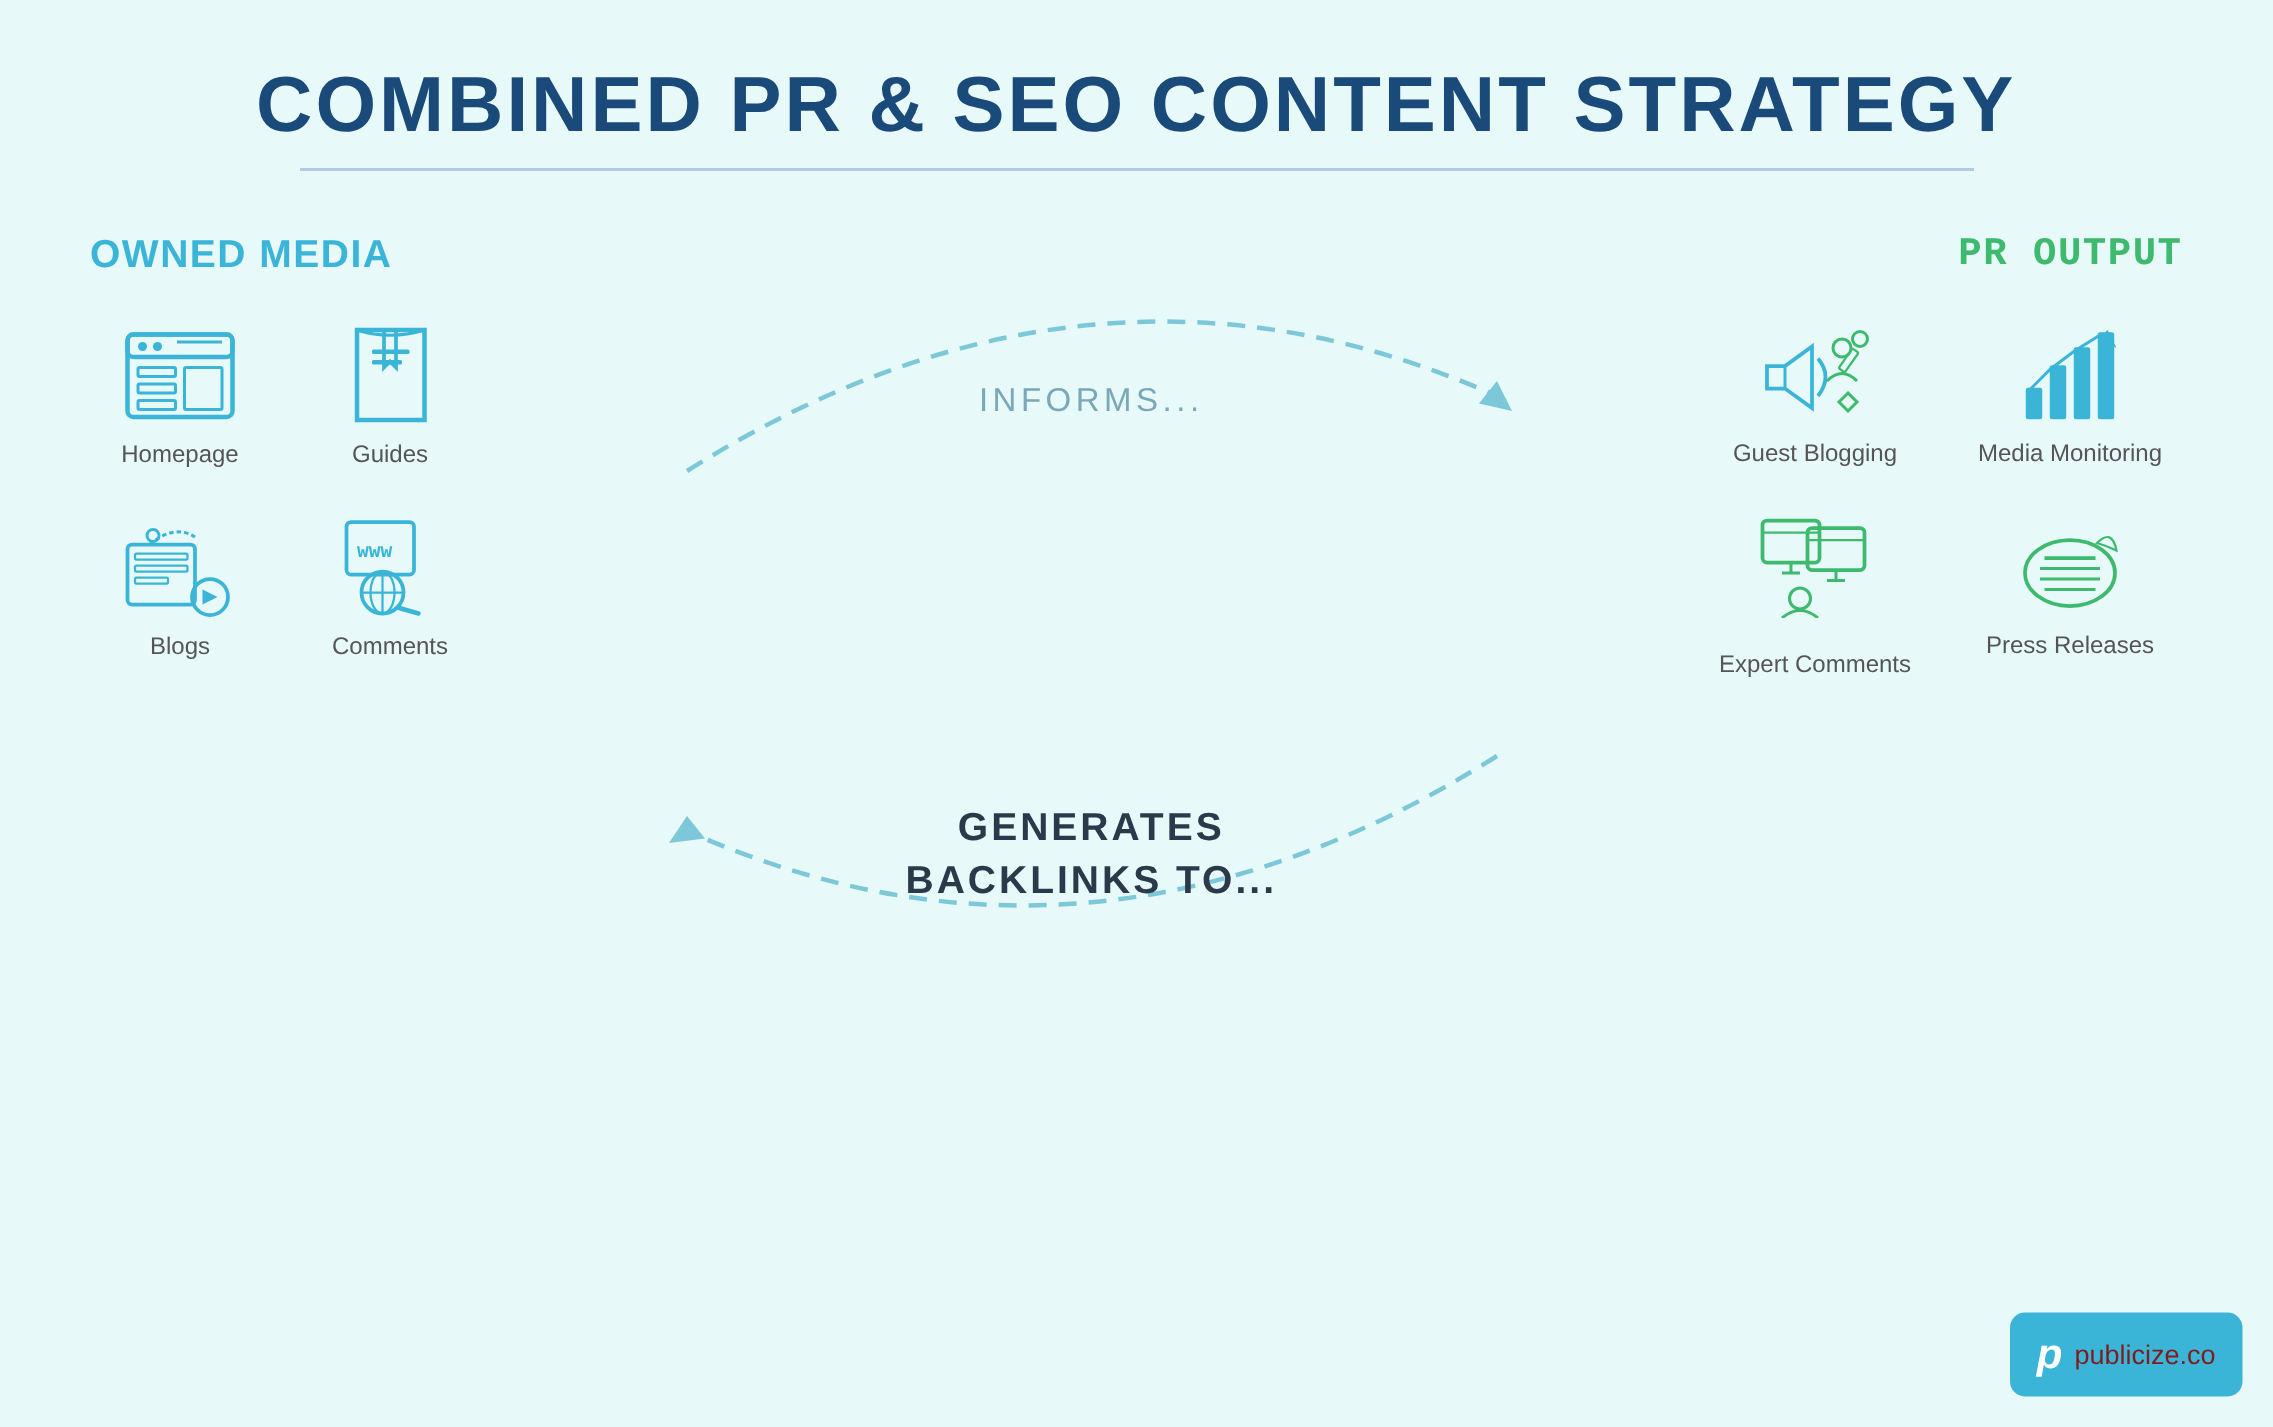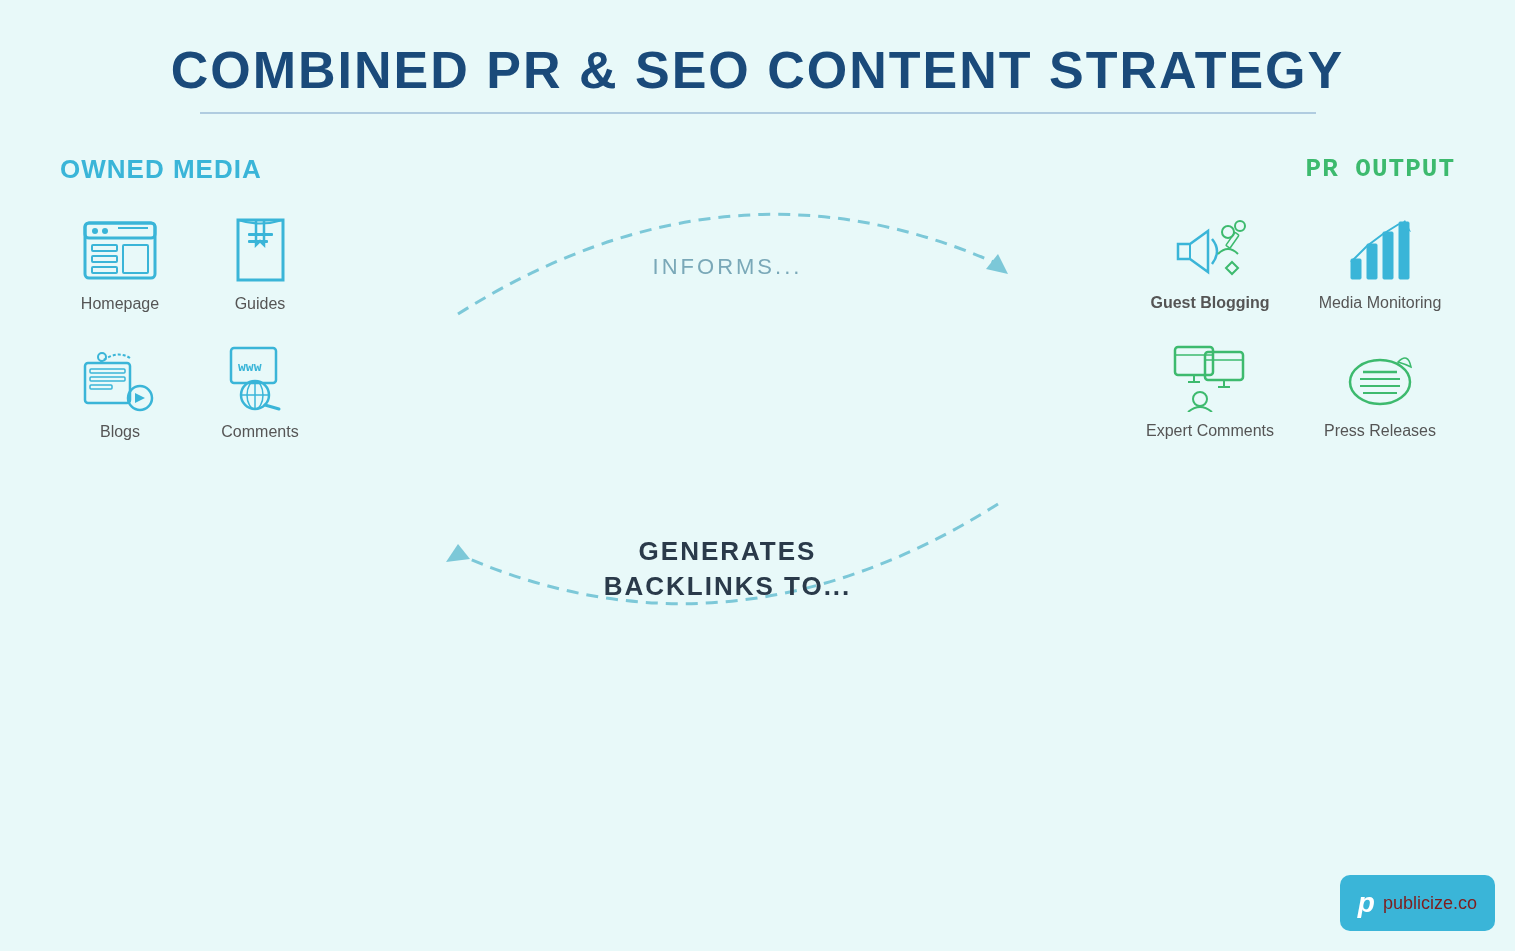--- a/index.html
+++ b/index.html
@@ -267,21 +267,21 @@
 
               <circle cx="58" cy="18" r="6" stroke="#3dba6e" stroke-width="2" fill="none"></circle>
               <path d="M48 40 Q58 30 68 40" stroke="#3dba6e" stroke-width="2" fill="none"></path>
               <circle cx="70" cy="12" r="5" stroke="#3dba6e" stroke-width="2" fill="none"></circle>
 
               <polygon points="62,48 68,54 62,60 56,54" stroke="#3dba6e" stroke-width="2" fill="none"></polygon>
 
               <rect x="60" y="18" width="5" height="16" rx="1" transform="rotate(35,62,26)" stroke="#3dba6e" stroke-width="1.5" fill="none"></rect>
             </svg>
           </div>
-          <span class="icon-label" style="text-align:center;font-weight:bold;">Guest Blogging</span>
+          <span class="icon-label" style="text-align:center;">Guest Blogging</span>
         </div>
 
         <div class="icon-item">
           <div class="icon-box">
             <svg width="75" height="70" viewBox="0 0 75 70" fill="none" xmlns="http://www.w3.org/2000/svg">
               <rect x="8" y="45" width="10" height="20" rx="1" fill="#3ab5d8" stroke="#3ab5d8" stroke-width="1"></rect>
               <rect x="24" y="30" width="10" height="35" rx="1" fill="#3ab5d8" stroke="#3ab5d8" stroke-width="1"></rect>
               <rect x="40" y="18" width="10" height="47" rx="1" fill="#3ab5d8" stroke="#3ab5d8" stroke-width="1"></rect>
               <rect x="56" y="8" width="10" height="57" rx="1" fill="#3ab5d8" stroke="#3ab5d8" stroke-width="1"></rect>
 
@@ -303,21 +303,21 @@
 
               <rect x="35" y="10" width="38" height="28" rx="3" stroke="#3dba6e" stroke-width="2.5" fill="none"></rect>
               <line x1="35" y1="18" x2="73" y2="18" stroke="#3dba6e" stroke-width="1.5"></line>
               <line x1="54" y1="38" x2="54" y2="45" stroke="#3dba6e" stroke-width="2"></line>
               <line x1="48" y1="45" x2="60" y2="45" stroke="#3dba6e" stroke-width="2"></line>
 
               <circle cx="30" cy="57" r="7" stroke="#3dba6e" stroke-width="2" fill="none"></circle>
               <path d="M18 70 Q30 60 42 70" stroke="#3dba6e" stroke-width="2" fill="none"></path>
             </svg>
           </div>
-          <span class="icon-label" style="text-align:left;">Expert Comments</span>
+          <span class="icon-label" style="text-align:left;margin-top:13px;">Expert Comments</span>
         </div>
 
         <div class="icon-item">
           <div class="icon-box">
             <svg width="75" height="70" viewBox="0 0 75 70" fill="none" xmlns="http://www.w3.org/2000/svg">
 
               <ellipse cx="37" cy="40" rx="30" ry="22" stroke="#3dba6e" stroke-width="2.5" fill="none"></ellipse>
 
               <line x1="20" y1="30" x2="54" y2="30" stroke="#3dba6e" stroke-width="2.5"></line>
               <line x1="17" y1="37" x2="57" y2="37" stroke="#3dba6e" stroke-width="2"></line>

